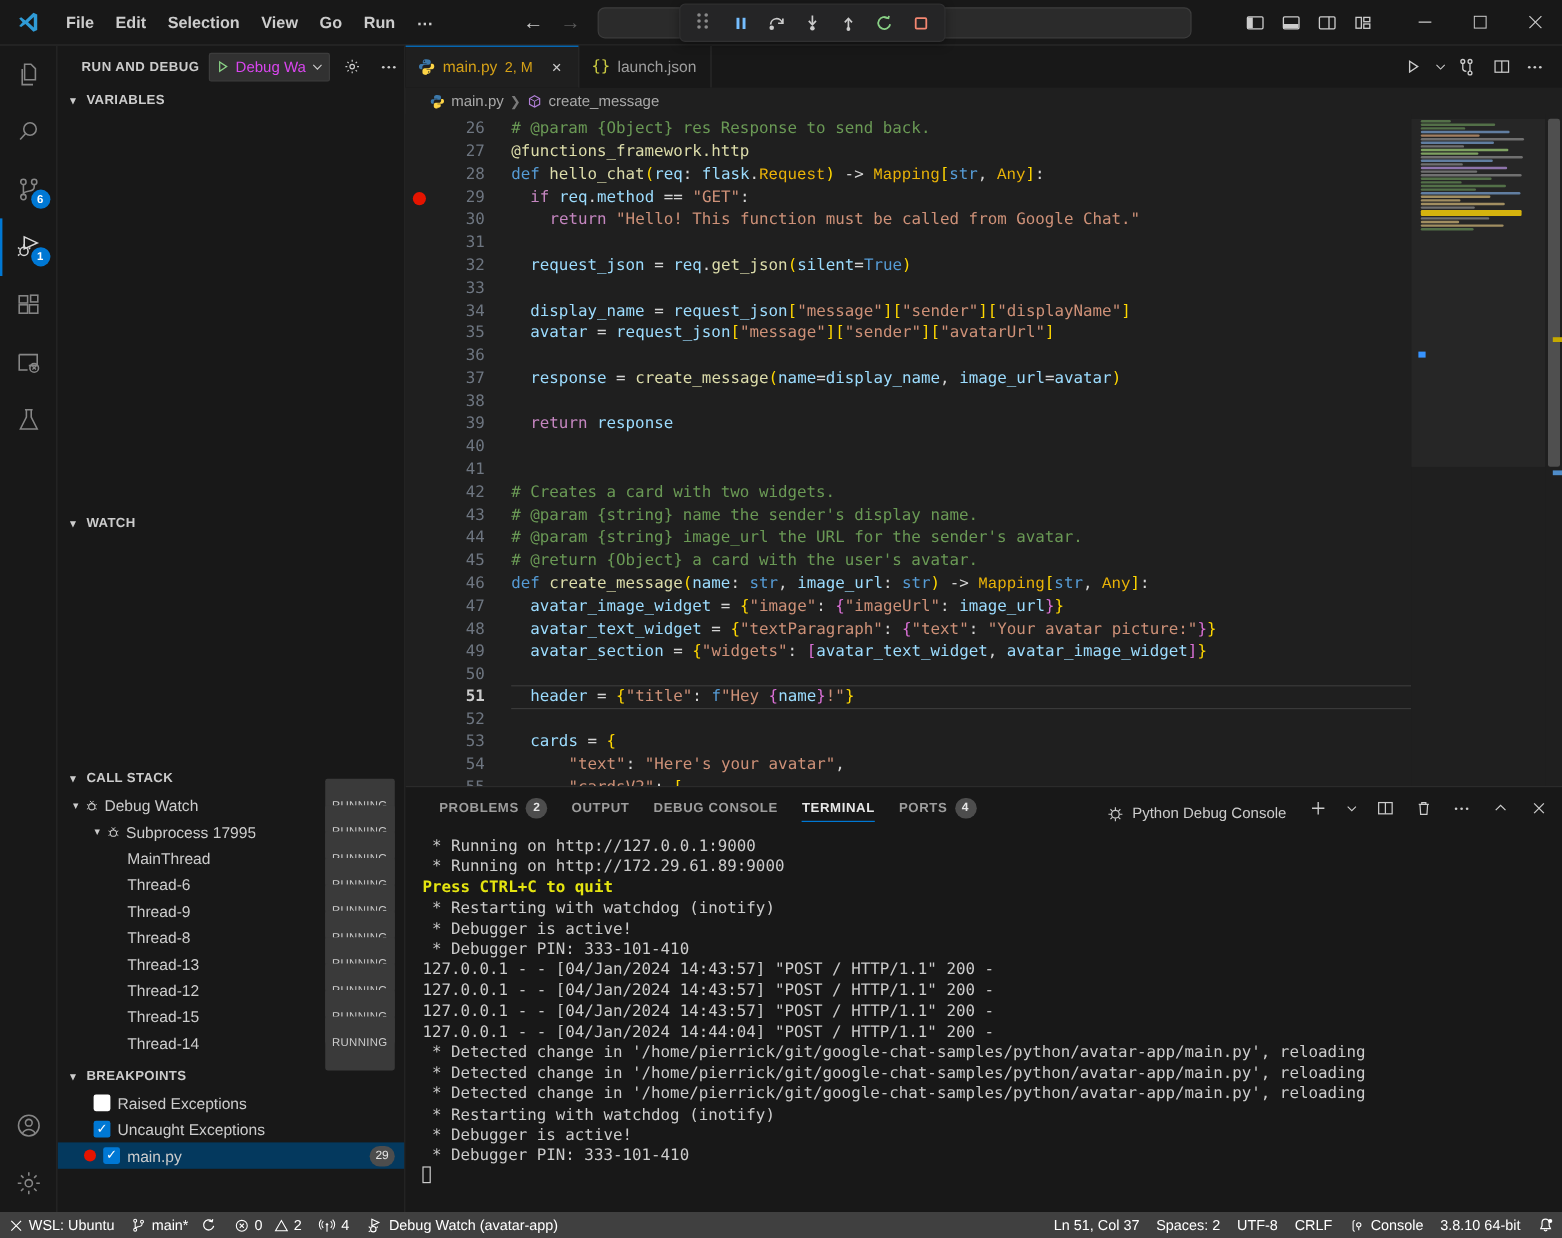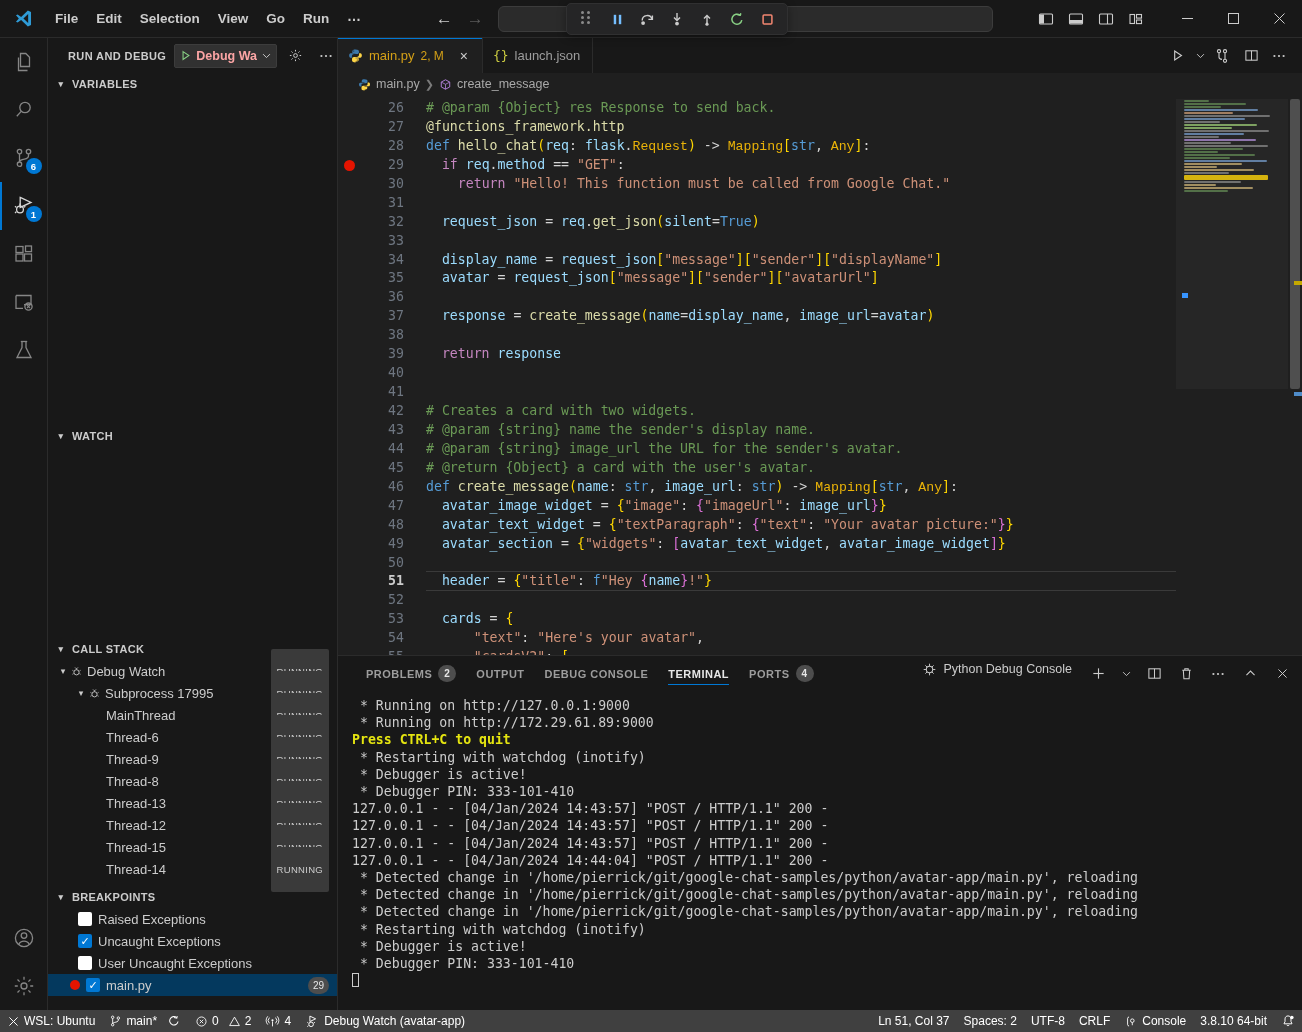--- a/index.html
+++ b/index.html
@@ -113,22 +113,22 @@
     padding-left: 20px; gap: 8px;
   }
   .sb-title { font-size: 11px; font-weight: bold; letter-spacing: .4px; color: #cccccc; }
   .debug-select {
     display: flex; align-items: center;
     background: #313131; border: 1px solid #3c3c3c;
     border-radius: 2px; height: 24px;
     padding: 0 4px 0 4px; gap: 4px; max-width: 120px;
   }
   .debug-select-label {
-    font-size: 12.5px; color: #fca5a5; white-space: nowrap; overflow: hidden;
-    max-width: 72px; text-overflow: clip; font-weight: bold;
+    font-size: 12.5px; color: #d946ef; white-space: nowrap; overflow: hidden;
+    max-width: 72px; text-overflow: clip;
   }
   .sb-head-icon { width: 22px; height: 22px; display: flex; align-items: center; justify-content: center; color: #cccccc; }
 
   .sect-header {
     height: 22px; display: flex; align-items: center; gap: 4px;
     padding-left: 6px; font-size: 11px; font-weight: bold; letter-spacing: .3px;
     color: #cccccc;
   }
   .chev { width: 14px; display: inline-flex; justify-content: center; color: #cccccc; font-size: 9px; }
 
@@ -234,21 +234,21 @@
   .esb-thumb { position: absolute; left: 2px; width: 10px; background: #4f4f4f; border-radius: 2px; }
   .overview-mark { position: absolute; right: 0; width: 8px; height: 4px; }
 
   
   .panel { flex: 0 0 355px; display: flex; flex-direction: column; background: #181818; border-top: 1px solid #2b2b2b; min-height: 0; }
   .panel-head { height: 35px; flex: 0 0 35px; display: flex; align-items: center; padding: 0 8px 0 18px; }
   .p-tab { font-size: 11px; font-weight: bold; letter-spacing: .5px; color: #9d9d9d; padding: 0 10px; height: 35px; display: flex; align-items: center; gap: 6px; position: relative; }
   .p-tab.active { color: #e7e7e7; }
   .p-tab.active::after { content: ""; position: absolute; left: 10px; right: 10px; bottom: 6px; height: 1px; background: #0078d4; }
   .p-badge { background: #4d4d4d; color: #e6e6e6; font-size: 10px; min-width: 18px; height: 17px; border-radius: 9px; display: flex; align-items: center; justify-content: center; padding: 0 5px; }
-  .panel-actions { margin-left: auto; display: flex; align-items: flex-start; gap: 8px; }
+  .panel-actions { margin-left: auto; display: flex; align-items: flex-end; gap: 8px; }
   .pa-label { font-size: 12.5px; color: #cccccc; display: flex; align-items: center; gap: 6px; margin-right: 6px; }
   .pa-btn { width: 24px; height: 24px; display: flex; align-items: center; justify-content: center; border-radius: 4px; color: #cccccc; }
 
   .terminal {
     flex: 1 1 auto; padding: 6px 0 0 14px; overflow: hidden;
     font-family: "DejaVu Sans Mono", monospace;
     font-size: 13.2px; line-height: 17.2px;
     color: #cccccc; white-space: pre;
   }
   .t-yellow { color: #e5e510; font-weight: bold; }
@@ -588,25 +588,20 @@
       <div id="breakpoints-list">
           <div class="bp-row">
             <span style="width:24px;flex:0 0 24px;margin-left:0"></span>
             <span class="cbox"></span>
             <span>Raised Exceptions</span>
           </div>
           <div class="bp-row">
             <span style="width:24px;flex:0 0 24px;margin-left:0"></span>
             <span class="cbox on"></span>
             <span>Uncaught Exceptions</span>
-          </div>
-          <div class="bp-row">
-            <span style="width:24px;flex:0 0 24px;margin-left:0"></span>
-            <span class="cbox"></span>
-            <span>User Uncaught Exceptions</span>
           </div>
           <div class="bp-row selected">
             <span style="width:16px;flex:0 0 16px"></span>
             <span class="bp-dot"></span>
             <span class="cbox on"></span>
             <span>main.py</span>
             <span class="bp-count">29</span>
           </div>
         </div>
     </div>

